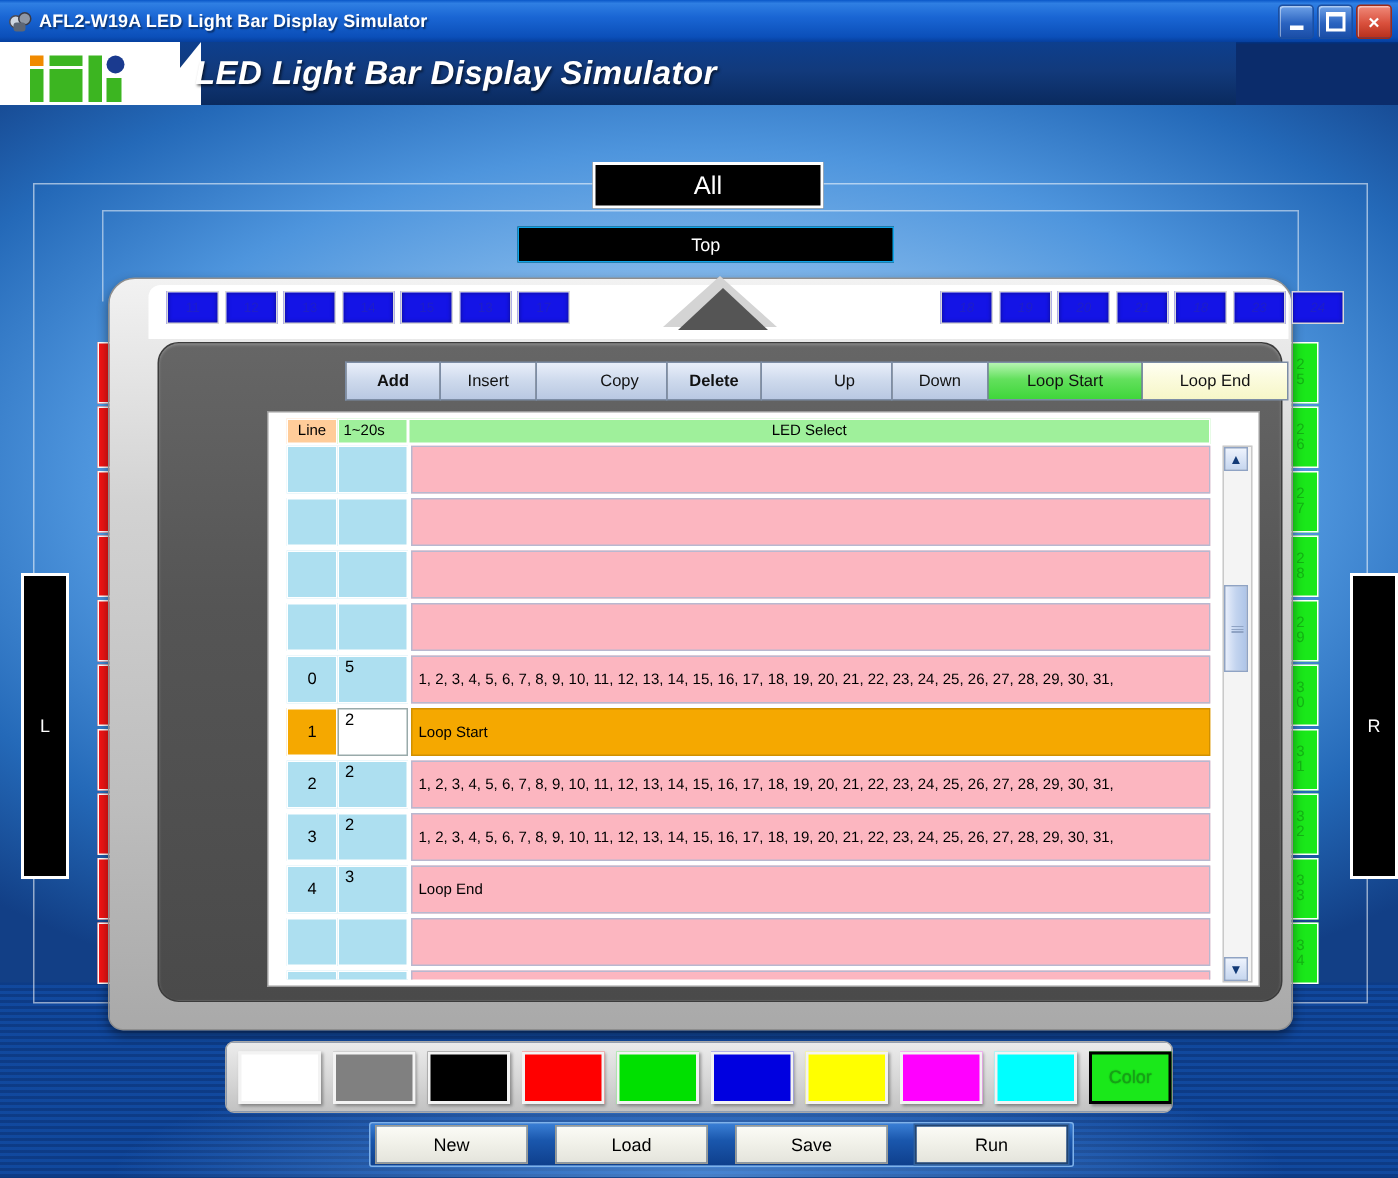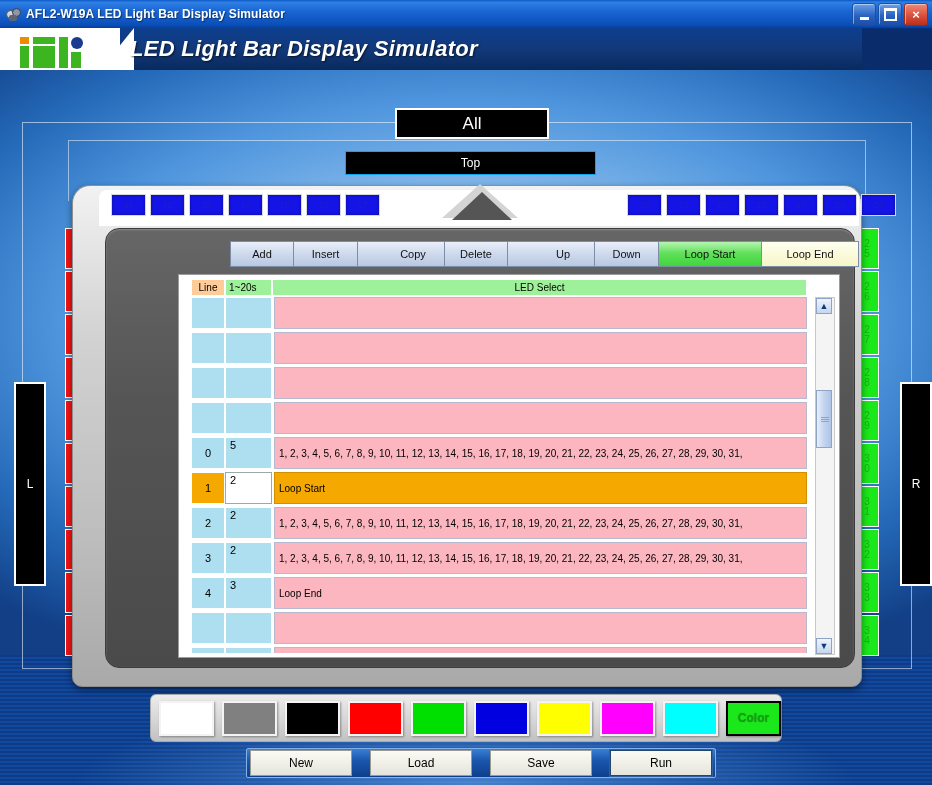--- a/index.html
+++ b/index.html
@@ -39,21 +39,20 @@
   .wb.close{background:linear-gradient(to bottom,#f08a7a,#d9503c 55%,#b8301d);border-color:#9d2a18;}
   .wb .gl{color:#fff;font-size:13px;font-weight:bold;line-height:1;}
   .wb.min .gl{display:block;width:9px;height:3px;background:#fff;margin-top:7px;}
   .wb.max .gl{display:block;width:9px;height:8px;border:2px solid #fff;border-top-width:3px;}
 
   
   .banner{
     position:absolute;left:0;top:28px;width:824px;height:42px;
     background:linear-gradient(to bottom,#0d3f8e,#123a7c 45%,#0a2a5e);
     overflow:hidden;
-    padding-left:38px;
   }
   .banner-wedge{
     position:absolute;left:0;top:0;width:120px;height:42px;background:#ffffff;
   }
   .banner-wedge:after{
     content:"";position:absolute;left:100px;top:0;width:0;height:0;
     border-style:solid;border-width:0 0 42px 34px;border-color:transparent transparent #ffffff transparent;
   }
   .logo{position:absolute;left:18px;top:4px;width:84px;height:36px;}
   .logo .bar{position:absolute;background:#3cb521;}
@@ -154,21 +153,21 @@
   }
 
   
   .toolbar{position:absolute;left:124px;top:12px;display:flex;}
   .tb{
     height:24px;background:linear-gradient(to bottom,#e9effa,#cdd9ec 50%,#b9c8e2);
     border:1px solid #7d8da5;border-right:none;
     font-size:11px;color:#111;display:flex;align-items:center;justify-content:center;
   }
   .tb:last-child{border-right:1px solid #7d8da5;}
-  .tb.w1{width:62px;} .tb.w2{width:63px;} .tb.w3{width:62px;padding-left:24px;}
+  .tb.w1{width:62px;font-weight:bold;} .tb.w2{width:63px;} .tb.w3{width:62px;padding-left:24px;}
   .tb.loopstart{width:102px;background:linear-gradient(to bottom,#b6f5b2,#63e05d 45%,#3fd63a);}
   .tb.loopend{width:96px;background:linear-gradient(to bottom,#fffff2,#fbfbdd 45%,#f6f6c8);}
 
   
   .table-wrap{
     position:absolute;left:72px;top:45px;width:660px;height:382px;
     background:#ffffff;border:1px solid #9c9c9c;
   }
   .grid-head{
     position:absolute;left:12px;top:4px;width:616px;height:17px;display:flex;
@@ -246,21 +245,21 @@
   .botpanel{
     position:absolute;left:150px;top:694px;width:632px;height:48px;
     background:linear-gradient(to bottom,#ececec,#d6d6d6 55%,#c2c2c2);
     border-radius:6px;border:1px solid #a9a9a9;
     display:flex;align-items:center;padding-left:8px;box-sizing:border-box;gap:8px;
   }
   .swatch{
     width:54px;height:31px;border:2px solid #f3f3f3;
     box-shadow:1px 1px 2px rgba(0,0,0,.35);
     display:flex;align-items:center;justify-content:center;
-    font-size:12px;font-weight:bold;
+    font-size:12px;font-weight:normal;
   }
   .swatch.colorbtn{border:2px solid #000;color:#17a017;text-shadow:0 0 1px rgba(0,0,0,.4);}
 
   .botbar{
     position:absolute;left:246px;top:748px;width:470px;height:30px;
     background:linear-gradient(to bottom,#3a7fd5,#1a57ad 40%,#0e3f8c);
     border:1px solid #7fb2ea;border-radius:2px;
     display:flex;align-items:center;justify-content:space-between;
     padding:0 3px;box-sizing:border-box;
   }

